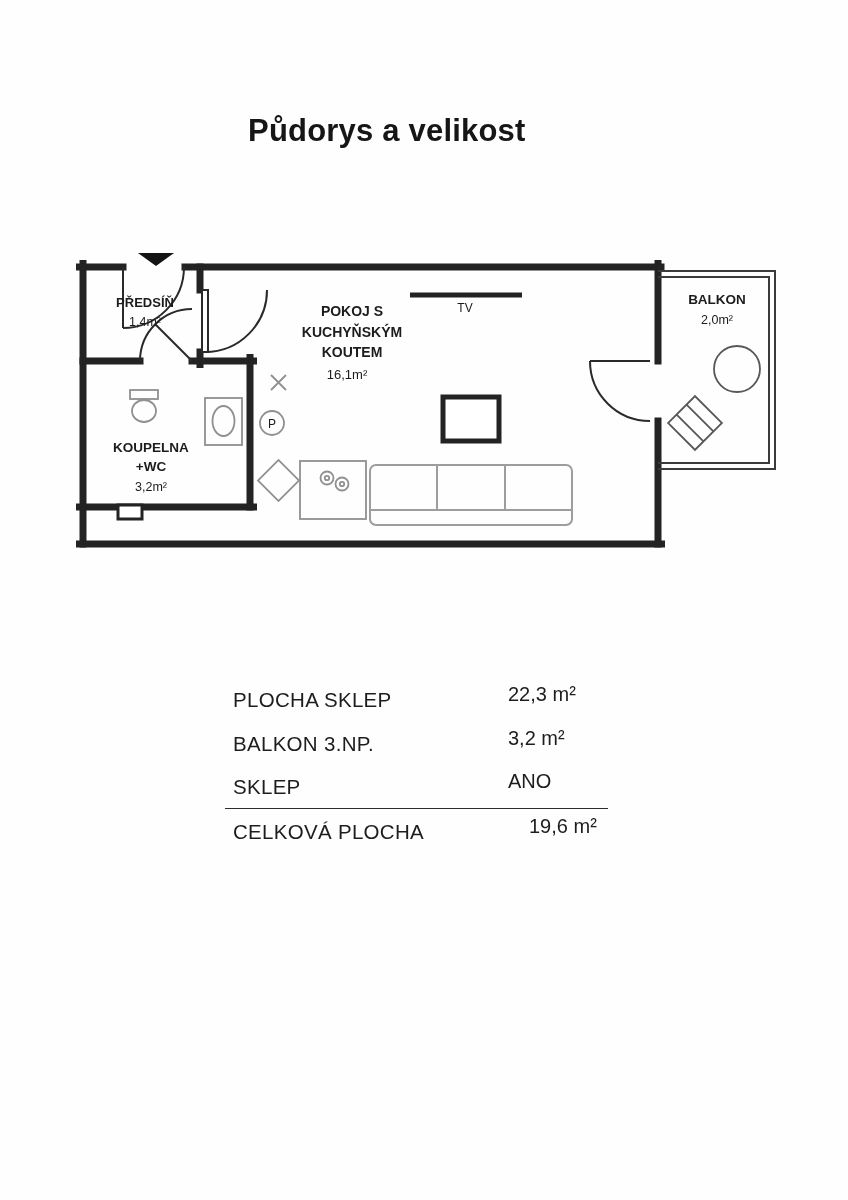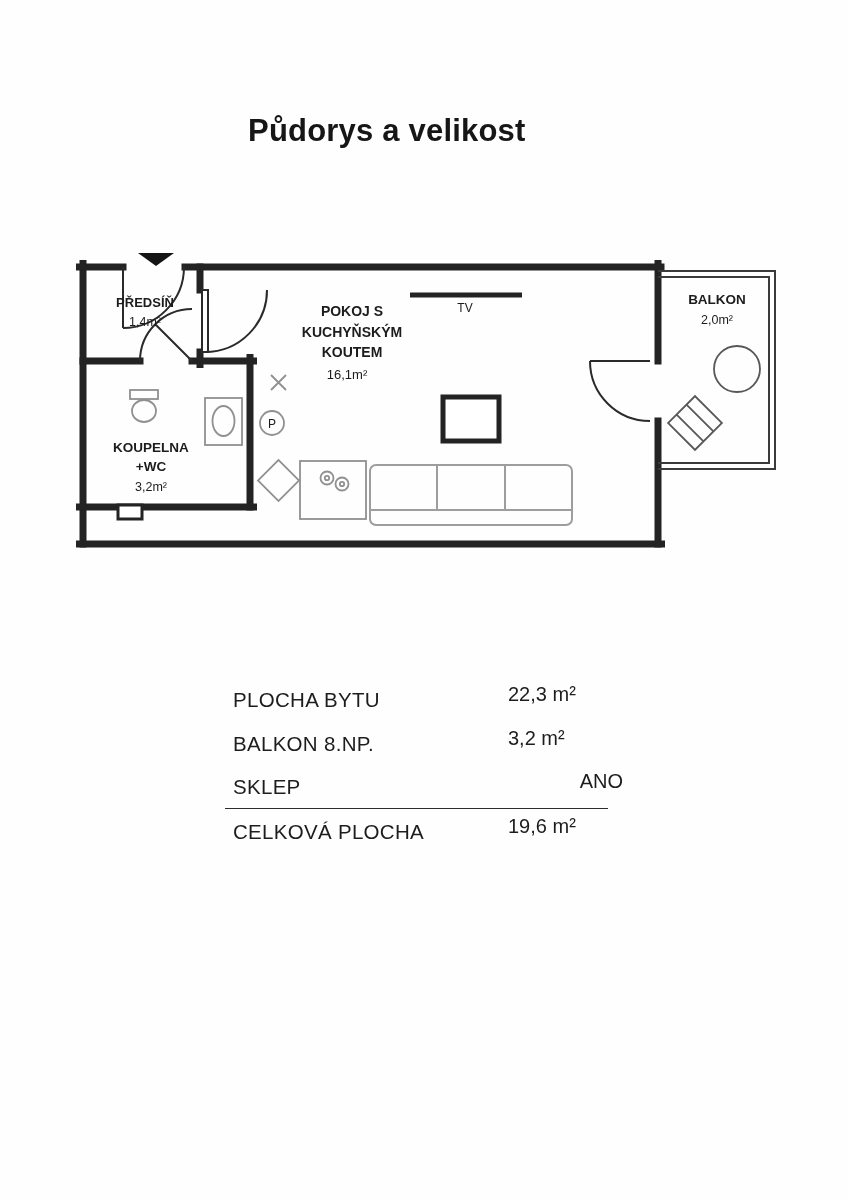--- a/index.html
+++ b/index.html
@@ -16,22 +16,22 @@
   
   svg text{font-family:"Liberation Sans",sans-serif;fill:#1c1c1c;}
   .room-name{font-weight:700;}
   .room-area{font-weight:400;}
   
   .summary{
     position:absolute;left:233px;top:678px;width:390px;
     font-size:20.5px;color:#1d1d1d;
   }
   .srow{display:flex;align-items:center;height:44px;}
-  .srow.r3{height:42px;justify-content:space-between;}
-  .srow.total{height:46px;}
+  .srow.r3{height:42px;}
+  .srow.total{height:46px;gap:21px;}
   .slabel{width:275px;letter-spacing:0.3px;}
   .svalue{font-size:20px;transform:translateY(-6px);}
   .sdivider{
     position:relative;left:-8px;width:383px;height:0;
     border-top:1.7px solid #2c2c2c;
   }
 </style>
 </head>
 <body>
 
@@ -120,25 +120,25 @@
       <text class="room-name" x="642" y="52" font-size="13.5">BALKON</text>
       <text class="room-area" x="642" y="72" font-size="12.5">2,0m²</text>
 
       <text x="390" y="60" font-size="12">TV</text>
       <text x="197" y="176" font-size="12">P</text>
     </g>
   </svg>
 
   <div class="summary">
     <div class="srow">
-      <span class="slabel">PLOCHA BYTU</span>
+      <span class="slabel">PLOCHA SKLEP</span>
       <span class="svalue">22,3 m²</span>
     </div>
     <div class="srow">
-      <span class="slabel">BALKON 8.NP.</span>
+      <span class="slabel">BALKON 3.NP.</span>
       <span class="svalue">3,2 m²</span>
     </div>
     <div class="srow r3">
       <span class="slabel">SKLEP</span>
       <span class="svalue">ANO</span>
     </div>
     <div class="sdivider"></div>
     <div class="srow total">
       <span class="slabel">CELKOVÁ PLOCHA</span>
       <span class="svalue">19,6 m²</span>

